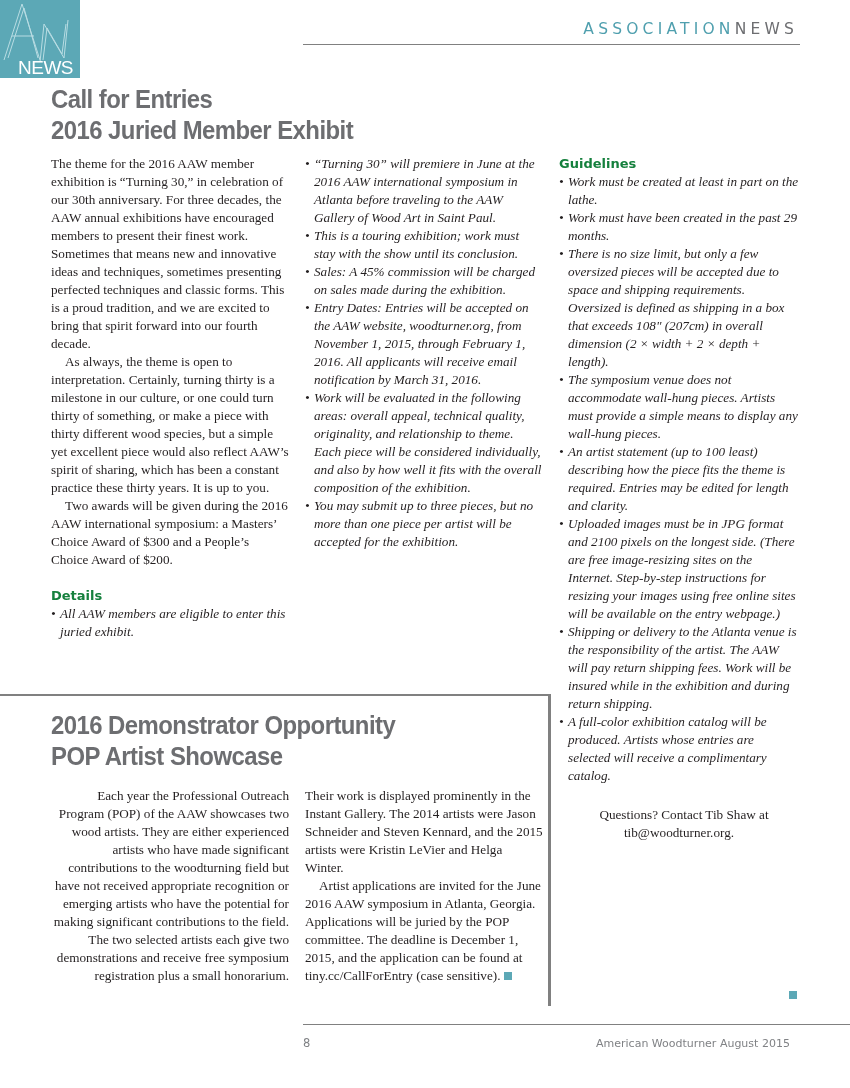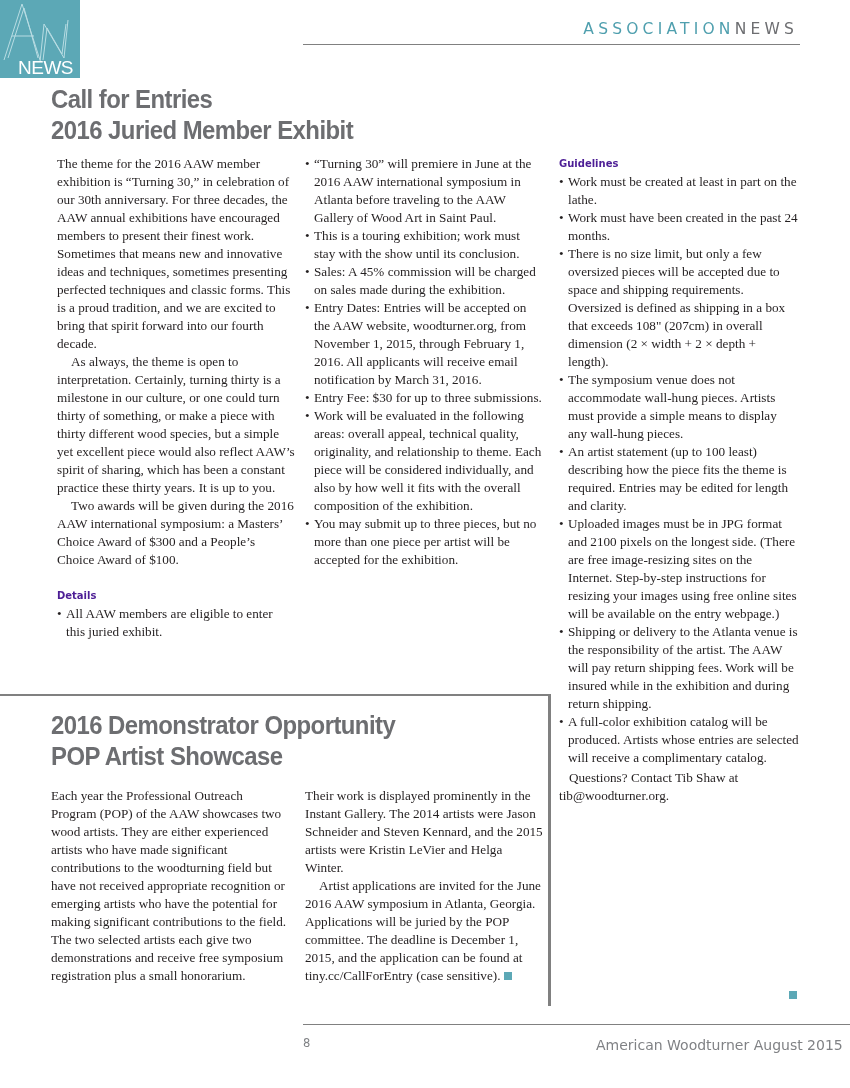--- a/index.html
+++ b/index.html
@@ -11,36 +11,36 @@
   .masthead .a { color:#4f9fae; }
   .masthead .n { color:#6d6e71; }
   .rule-top { position:absolute; left:303px; top:44px; width:497px; height:1px; background:#808080; }
   h1 { position:absolute; margin:0; font-family:"Liberation Sans", sans-serif; font-weight:bold; color:#6d6e71; font-size:26px; line-height:31px; letter-spacing:-0.6px; transform:scaleX(0.92); transform-origin:left top; }
   .t1 { left:51px; top:84px; }
   .t2 { left:51px; top:710px; }
   .col { position:absolute; font-size:13.2px; line-height:18px; }
   .col p { margin:0; }
   .col p.ind { text-indent:14px; }
   .col ul { margin:0; padding:0; list-style:none; }
-  .col li { padding-left:9px; position:relative; }
+  .col li { padding-left:9px; position:relative;font-style:italic; }
   .col li::before { content:"•"; position:absolute; left:0; top:0; }
-  .subhead { font-family:"DejaVu Sans", sans-serif; font-weight:bold; color:#4c1d95; font-size:10px; line-height:18px; margin:0; }
-  .c1 { left:57px; top:155px; width:238px; }
+  .subhead { font-family:"DejaVu Sans", sans-serif; font-weight:bold; color:#15803d; font-size:13px; line-height:18px; margin:0; }
+  .c1 { left:51px; top:155px; width:238px; }
   .c2 { left:305px; top:155px; width:238px; }
   .c3 { left:559px; top:155px; width:240px; }
-  .c4 { left:51px; top:787px; width:238px; }
+  .c4 { left:51px; top:787px; width:238px;text-align:right; }
   .c5 { left:305px; top:787px; width:238px; }
   .sq { display:inline-block; width:8px; height:8px; background:#5ca8b6; margin-left:4px; vertical-align:0px; }
   .sq-abs { position:absolute; left:789px; top:991px; width:8px; height:8px; background:#5ca8b6; }
   .box-top { position:absolute; left:0; top:694px; width:550px; height:2px; background:#808080; }
   .box-right { position:absolute; left:548px; top:694px; width:3px; height:312px; background:#808080; }
   .rule-bottom { position:absolute; left:303px; top:1024px; width:547px; height:1px; background:#808080; }
   .folio { position:absolute; left:303px; top:1036px; font-family:"DejaVu Sans", sans-serif; font-size:11.5px; color:#808285; }
-  .footer-title { position:absolute; left:596px; top:1037px; font-family:"DejaVu Sans", sans-serif; font-size:14px; color:#808285; }
-  .c3 .contact { margin-top:2px; text-indent:10px; }
+  .footer-title { position:absolute; left:596px; top:1037px; font-family:"DejaVu Sans", sans-serif; font-size:11px; color:#808285; }
+  .c3 .contact { margin-top:21px; text-indent:10px;text-align:center; }
 </style>
 </head>
 <body>
 
 <div class="logo">
   <svg width="80" height="78">
     <g fill="none" stroke="#d8eef2" stroke-width="1" opacity="0.75">
       <path d="M4 60 L22 4 L40 60"></path>
       <path d="M8 58 L24 8 L38 58"></path>
       <path d="M12 36 L34 36"></path>
@@ -55,44 +55,43 @@
 <div class="rule-top"></div>
 
 <h1 class="t1">
   <span>Call for Entries</span><br>
   <span>2016 Juried Member Exhibit</span>
 </h1>
 
 <div class="col c1">
   <p>The theme for the 2016 AAW member exhibition is “Turning 30,” in celebration of our 30th anniversary. For three decades, the AAW annual exhibitions have encouraged members to present their finest work. Sometimes that means new and innovative ideas and techniques, sometimes presenting perfected techniques and classic forms. This is a proud tradition, and we are excited to bring that spirit forward into our fourth decade.</p>
   <p class="ind">As always, the theme is open to interpretation. Certainly, turning thirty is a milestone in our culture, or one could turn thirty of something, or make a piece with thirty different wood species, but a simple yet excellent piece would also reflect AAW’s spirit of sharing, which has been a constant practice these thirty years. It is up to you.</p>
-  <p class="ind">Two awards will be given during the 2016 AAW international symposium: a Masters’ Choice Award of $300 and a People’s Choice Award of $100.</p>
+  <p class="ind">Two awards will be given during the 2016 AAW international symposium: a Masters’ Choice Award of $300 and a People’s Choice Award of $200.</p>
   <h3 class="subhead" style="margin-top:18px;">Details</h3>
   <ul>
     <li>All AAW members are eligible to enter this juried exhibit.</li>
   </ul>
 </div>
 
 <div class="col c2">
   <ul>
     <li>“Turning 30” will premiere in June at the 2016 AAW international symposium in Atlanta before traveling to the AAW Gallery of Wood Art in Saint Paul.</li>
     <li>This is a touring exhibition; work must stay with the show until its conclusion.</li>
     <li>Sales: A 45% commission will be charged on sales made during the exhibition.</li>
     <li>Entry Dates: Entries will be accepted on the AAW website, woodturner.org, from November 1, 2015, through February 1, 2016. All applicants will receive email notification by March 31, 2016.</li>
-    <li>Entry Fee: $30 for up to three submissions.</li>
     <li>Work will be evaluated in the following areas: overall appeal, technical quality, originality, and relationship to theme. Each piece will be considered individually, and also by how well it fits with the overall composition of the exhibition.</li>
     <li>You may submit up to three pieces, but no more than one piece per artist will be accepted for the exhibition.</li>
   </ul>
 </div>
 
 <div class="col c3">
   <h3 class="subhead">Guidelines</h3>
   <ul>
     <li>Work must be created at least in part on the lathe.</li>
-    <li>Work must have been created in the past 24 months.</li>
+    <li>Work must have been created in the past 29 months.</li>
     <li>There is no size limit, but only a few oversized pieces will be accepted due to space and shipping requirements. Oversized is defined as shipping in a box that exceeds 108" (207cm) in overall dimension (2 × width + 2 × depth + length).</li>
     <li>The symposium venue does not accommodate wall-hung pieces. Artists must provide a simple means to display any wall-hung pieces.</li>
     <li>An artist statement (up to 100 least) describing how the piece fits the theme is required. Entries may be edited for length and clarity.</li>
     <li>Uploaded images must be in JPG format and 2100 pixels on the longest side. (There are free image-resizing sites on the Internet. Step-by-step instructions for resizing your images using free online sites will be available on the entry webpage.)</li>
     <li>Shipping or delivery to the Atlanta venue is the responsibility of the artist. The AAW will pay return shipping fees. Work will be insured while in the exhibition and during return shipping.</li>
     <li>A full-color exhibition catalog will be produced. Artists whose entries are selected will receive a complimentary catalog.</li>
   </ul>
   <p class="contact">Questions? Contact Tib Shaw at tib@woodturner.org.</p>
 </div>
 <div class="sq-abs"></div>

